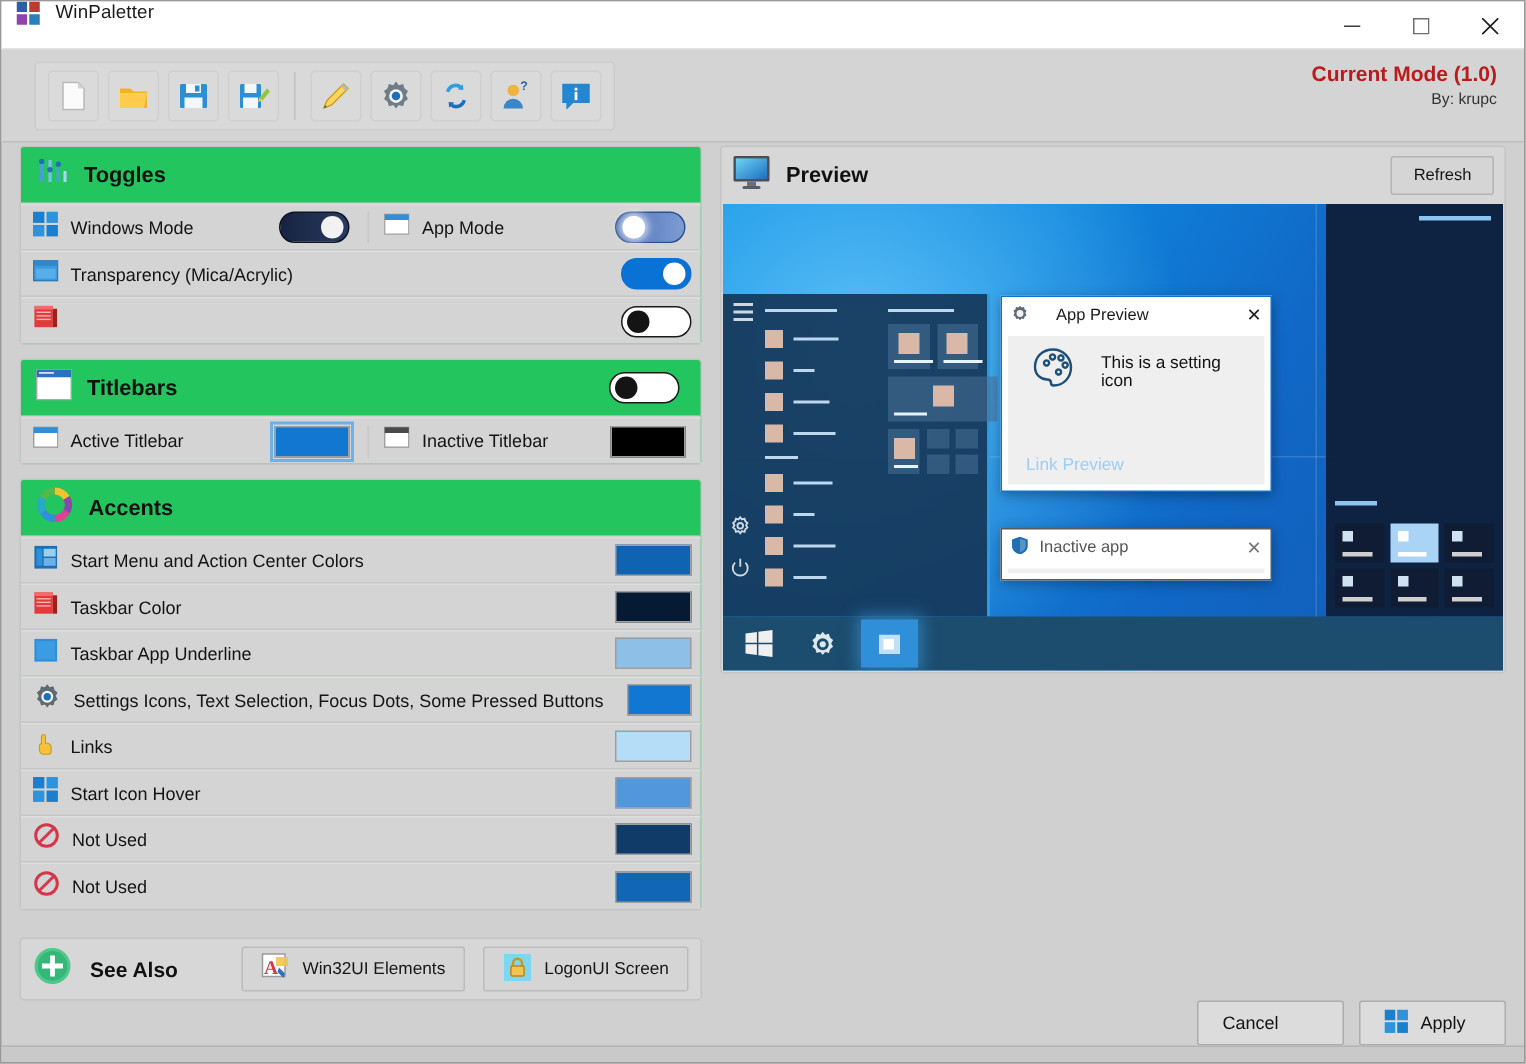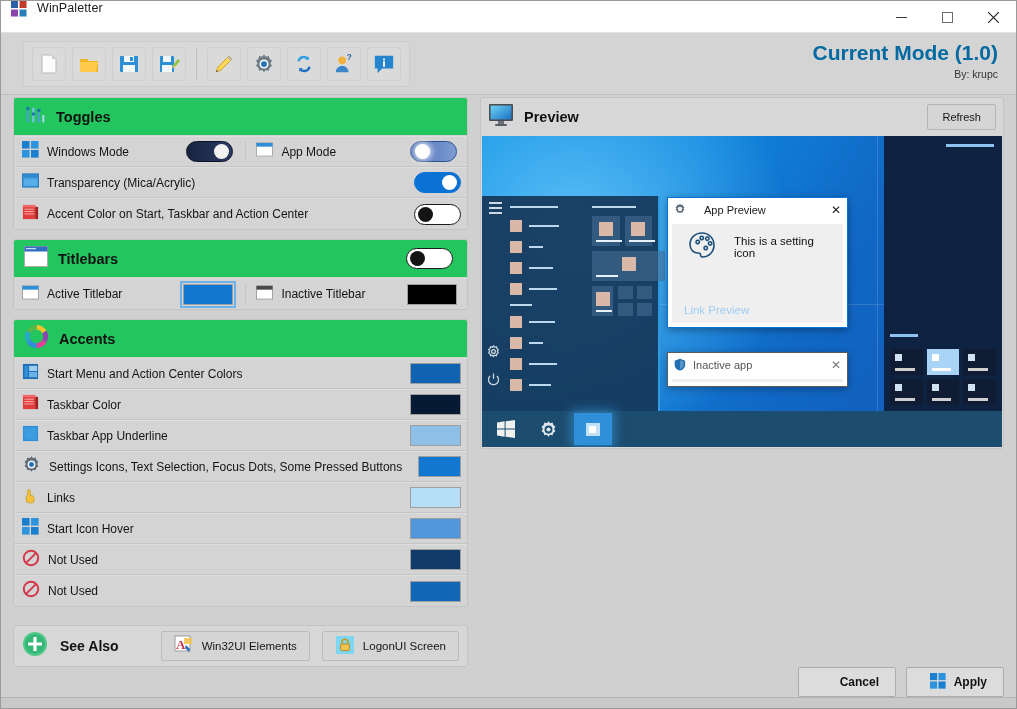--- a/index.html
+++ b/index.html
@@ -57,21 +57,21 @@
     width: 34px; height: 34px;
     background: #dadada;
     border: 1px solid #cfcfcf;
     border-radius: 3px;
     display: flex; align-items: center; justify-content: center;
   }
   .tool-btn svg { display:block; }
   .mode-block {
     position: absolute; right: 18px; top: 8px; text-align: right;
   }
-  .mode-title { font-size: 21px; font-weight: bold; color: #0369a1; text-align: right; }
+  .mode-title { font-size: 14px; font-weight: bold; color: #b91c1c; text-align: right; }
   .mode-by { font-size: 10.5px; color: #333; margin-top: 3px; }
 
   
   .body-row { flex: 1 1 auto; display: flex; padding: 0 12px; gap: 0; }
   .left-col { width: 455px; display: flex; flex-direction: column; gap: 9px; padding-top: 2px; }
   .right-col { flex: 1 1 auto; padding-left: 12px; padding-top: 2px; display: flex; flex-direction: column; }
 
   
   .group {
     background: #22c55e;
@@ -225,21 +225,21 @@
   .inactivewin .wtitle .sp { flex: 1 1 auto; }
   .inactivewin .wbody { position:absolute; left:4px; right:4px; top:26px; bottom:4px; background:#efefef; }
 
   
   .footer { height: 52px; display: flex; align-items: center; padding: 0 12px; }
   .footer .spacer { flex: 1 1 auto; }
   .btn-std {
     height: 30px; min-width: 98px; padding: 0 16px;
     background: #dcdcdc; border: 1px solid #adadad; border-radius: 2px;
     font-size: 12px; color: #131313;
-    display: flex; align-items: center; justify-content: flex-end; gap: 8px; font-weight: bold;
+    display: flex; align-items: center; justify-content: flex-start; gap: 8px;
   }
   .statusbar { height: 28px; background: #c9c9c9; border-top: 1px solid #b4b4b4; }
 </style>
 </head>
 <body>
 
 <div class="app-window">
 
   <div class="titlebar">
     <span class="tb-icon">
@@ -432,21 +432,20 @@
           <span>
             <svg width="17" height="17" viewBox="0 0 18 18">
               <rect x="1" y="1" width="13" height="15" fill="#e23b3b"></rect>
               <rect x="1" y="1" width="13" height="2.5" fill="#f46a6a"></rect>
               <rect x="2.5" y="5" width="10" height="1" fill="#f8b1b1"></rect>
               <rect x="2.5" y="7.5" width="10" height="1" fill="#f8b1b1"></rect>
               <rect x="2.5" y="10" width="10" height="1" fill="#f8b1b1"></rect>
               <rect x="14" y="3" width="3" height="13" fill="#a31f1f"></rect>
             </svg>
           </span>
-          <span class="label">Accent Color on Start, Taskbar and Action Center</span>
           <span class="spacer"></span>
           <span class="toggle off">
             <span class="knob"></span>
           </span>
         </div>
       </div>
 
       <div class="group">
         <div class="group-head">
           <span>

